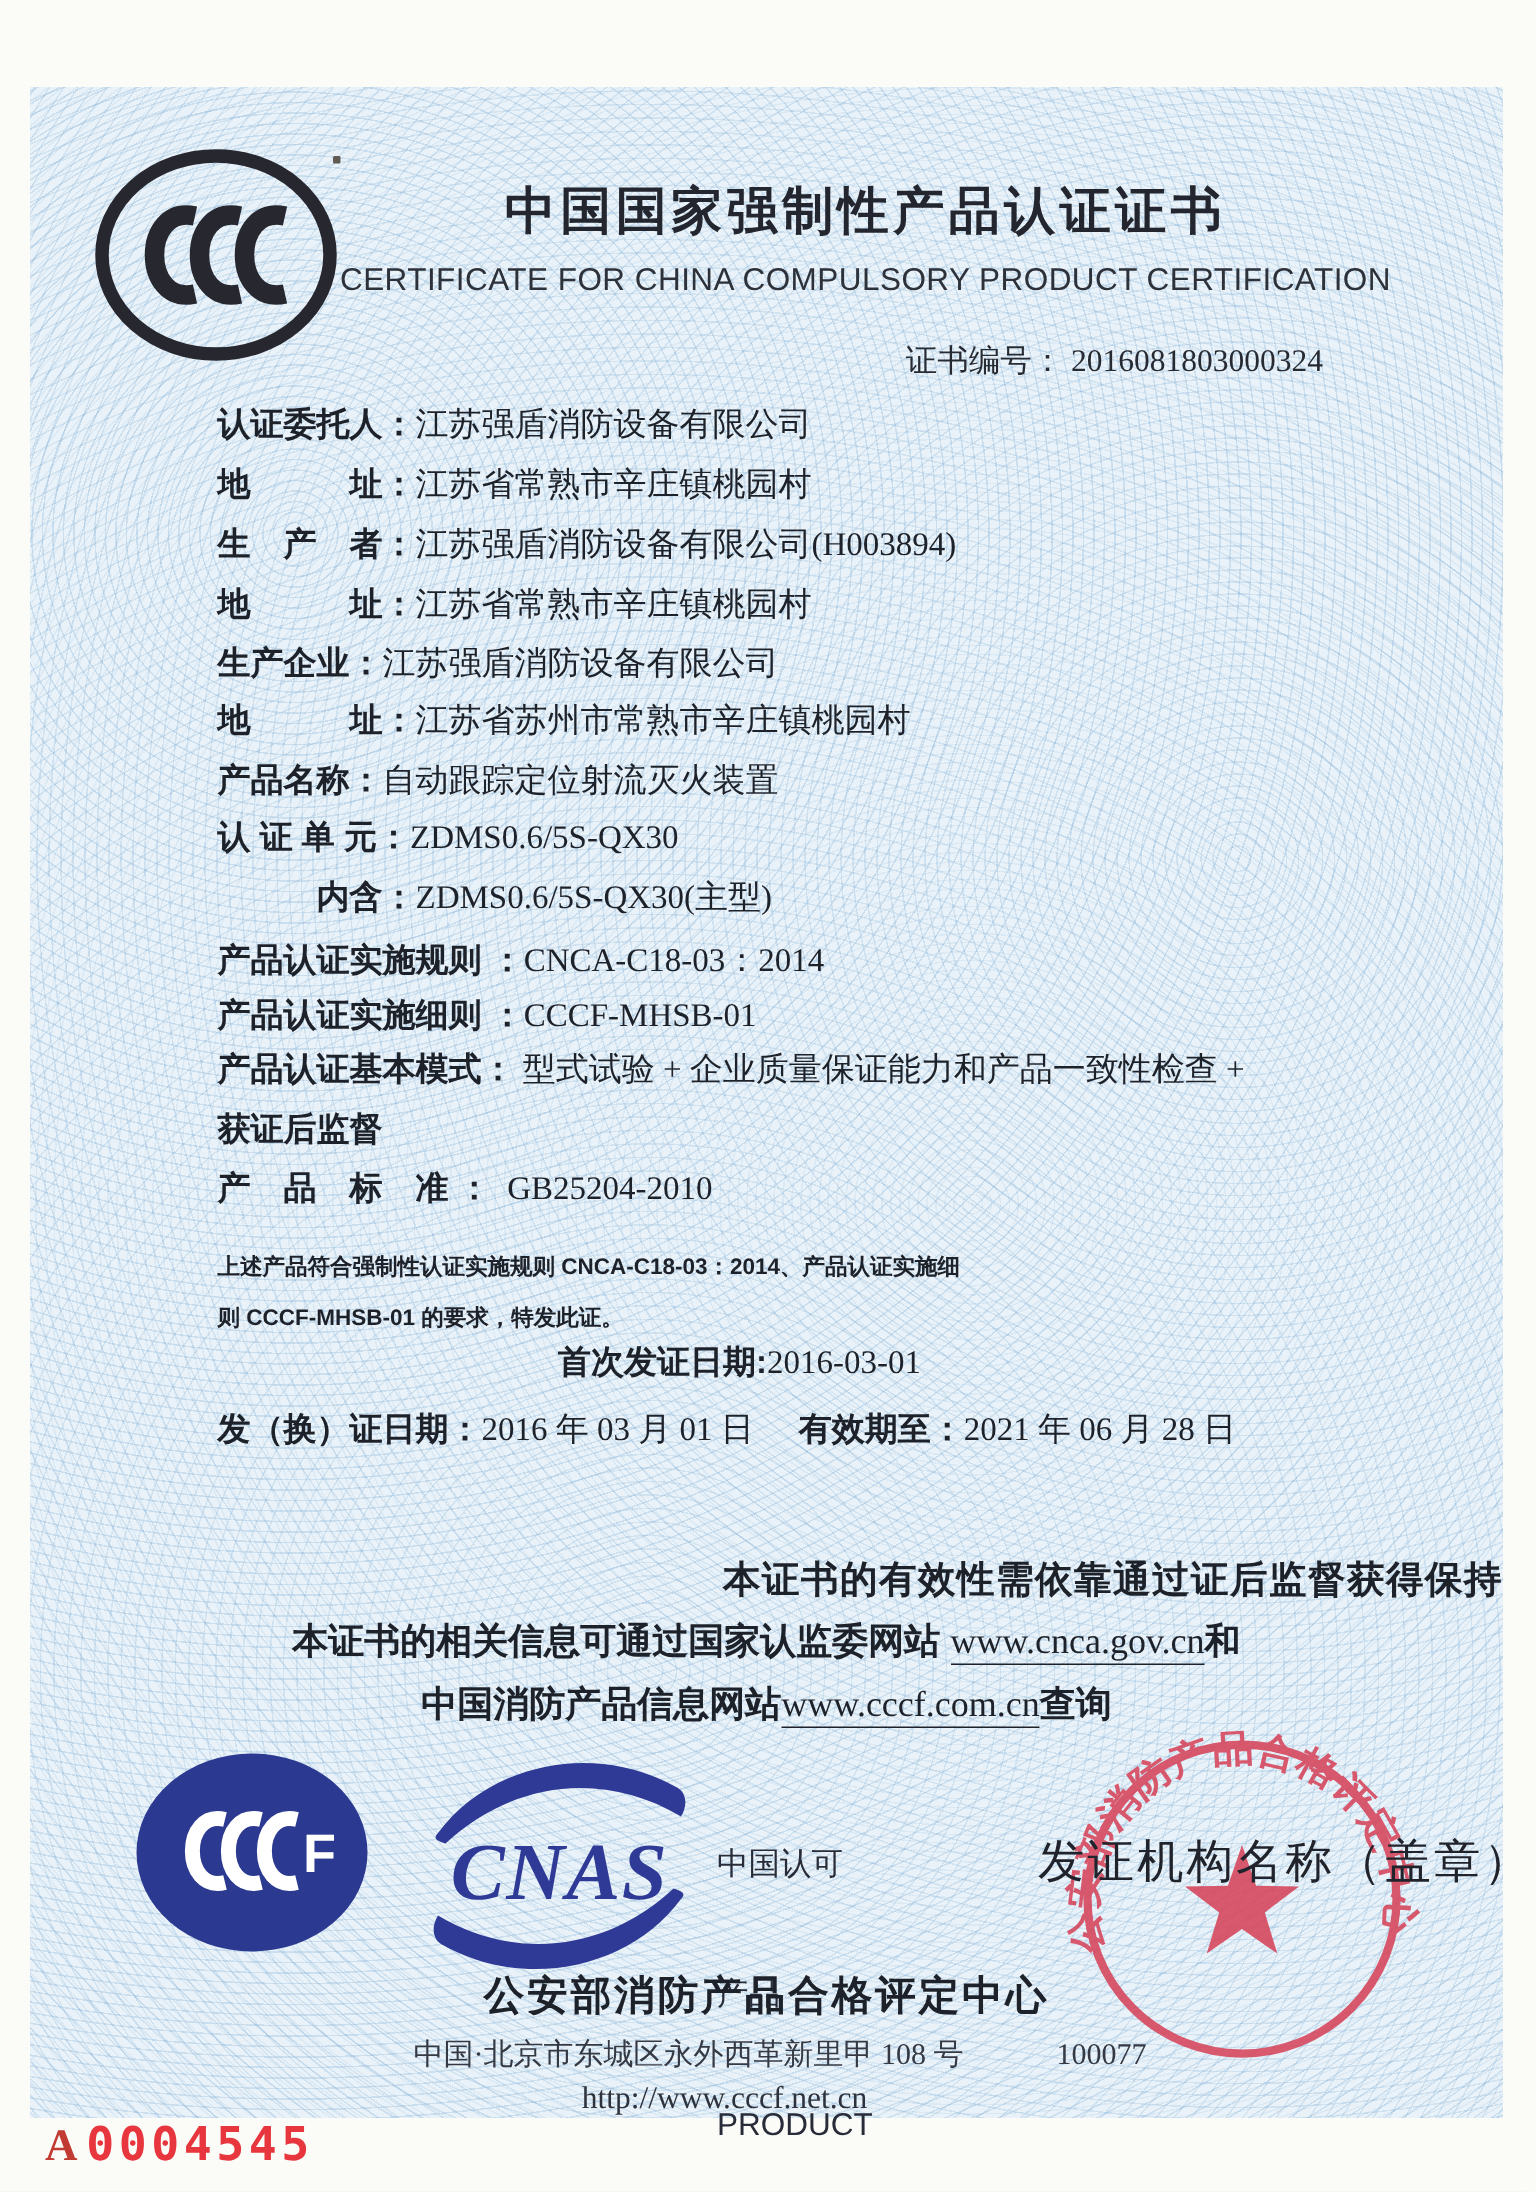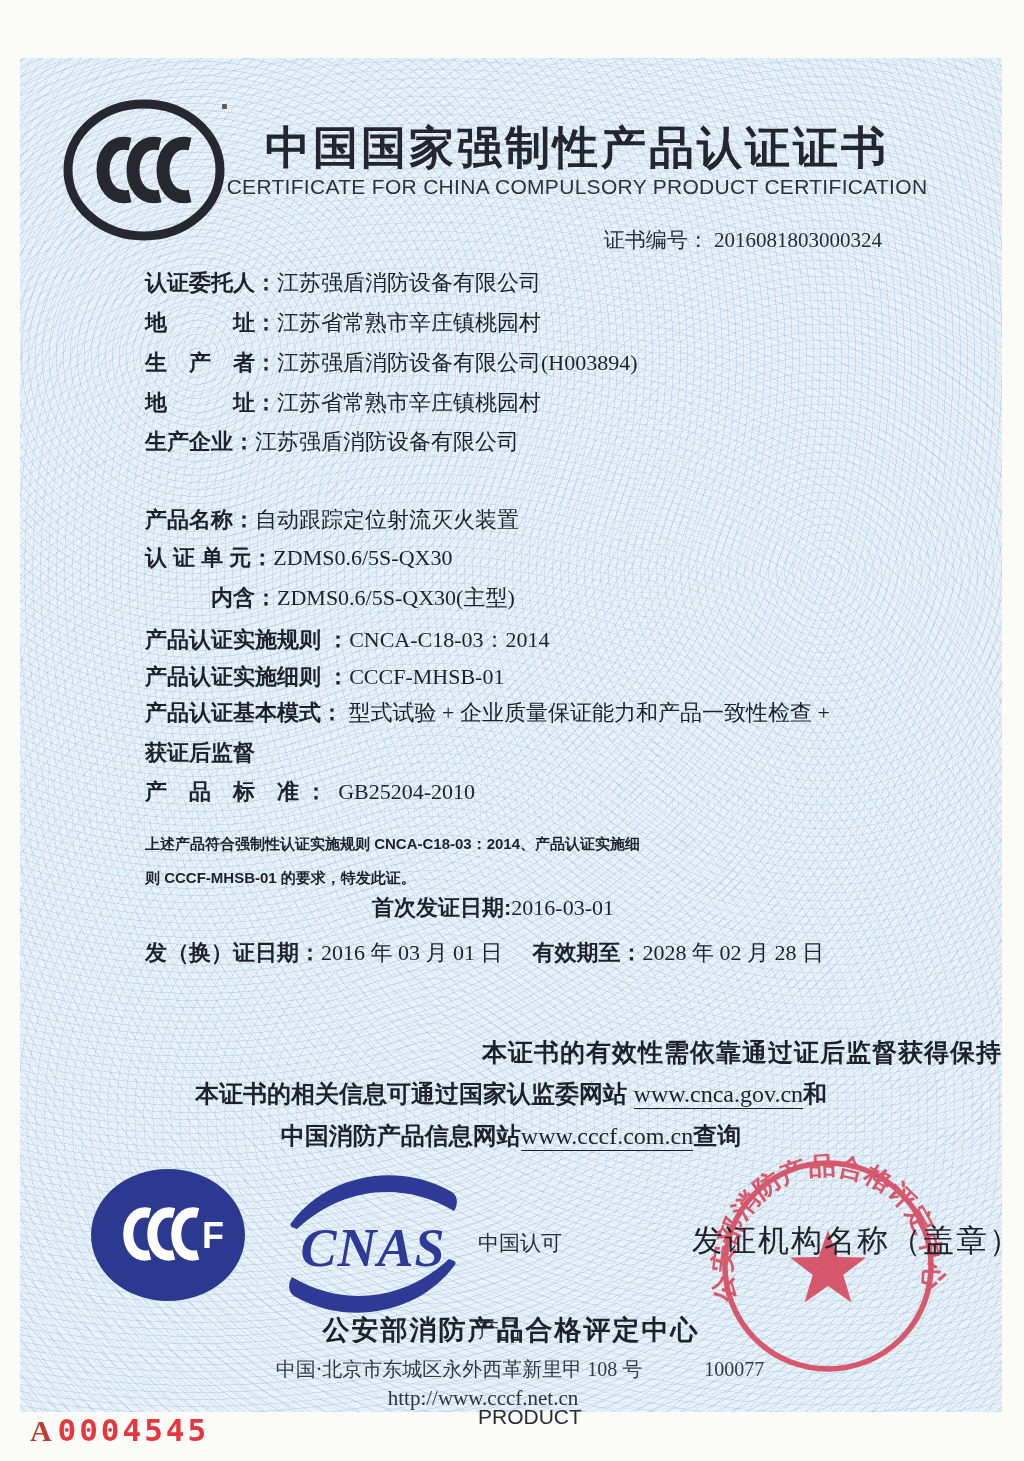--- a/index.html
+++ b/index.html
@@ -9,21 +9,21 @@
     position:absolute; left:20px; top:58px; width:982px; height:1354px;
     background-color:#e9f2f8;
     background-image:
       repeating-radial-gradient(circle at 18% 22%, rgba(120,168,210,0.26) 0 1px, rgba(255,255,255,0) 1px 7px),
       repeating-radial-gradient(circle at 82% 38%, rgba(120,168,210,0.22) 0 1px, rgba(255,255,255,0) 1px 8px),
       repeating-radial-gradient(circle at 42% 78%, rgba(120,168,210,0.20) 0 1px, rgba(255,255,255,0) 1px 9px),
       repeating-radial-gradient(circle at 64% 55%, rgba(140,185,222,0.16) 0 1px, rgba(255,255,255,0) 1px 6px);
   }
   .abs { position:absolute; }
   .title-cn { left:205px; top:60px; width:704px; text-align:center;
-              font-size:45px; font-weight:bold; letter-spacing:3px; color:#23262e; }
+              font-size:34px; font-weight:bold; letter-spacing:3px; color:#23262e; }
   .title-en { left:140px; top:117px; width:834px; text-align:center;
               font-size:21px; letter-spacing:0.3px; color:#2d3139;
               font-family:"Liberation Sans", sans-serif; }
   .cert-no  { left:470px; top:168px; width:392px; text-align:right; font-size:21px;
               color:#262a33; font-family:"Liberation Serif", serif; white-space:pre; }
   .row { left:125px; font-size:22px; line-height:28px; white-space:pre; color:#1d2129; }
   .lbl { font-weight:bold; font-family:"Liberation Sans", sans-serif; }
   .val { font-family:"Liberation Serif", serif; }
   .decl { left:125px; width:740px; font-size:15px; font-weight:bold; white-space:pre; color:#1d2129;margin-top:16px; }
   .note { left:0; width:982px; text-align:center; color:#1d2129; white-space:pre; }
@@ -65,34 +65,35 @@
 
   <div class="abs title-cn">中国国家强制性产品认证证书</div>
   <div class="abs title-en">CERTIFICATE FOR CHINA COMPULSORY PRODUCT CERTIFICATION</div>
   <div class="abs cert-no">证书编号： 2016081803000324</div>
 
   <div class="abs row" style="top:211px"><span class="lbl">认证委托人：</span><span class="val">江苏强盾消防设备有限公司</span></div>
   <div class="abs row" style="top:251px"><span class="lbl">地　　　址：</span><span class="val">江苏省常熟市辛庄镇桃园村</span></div>
   <div class="abs row" style="top:291px"><span class="lbl">生　产　者：</span><span class="val">江苏强盾消防设备有限公司(H003894)</span></div>
   <div class="abs row" style="top:331px"><span class="lbl">地　　　址：</span><span class="val">江苏省常熟市辛庄镇桃园村</span></div>
   <div class="abs row" style="top:370px"><span class="lbl">生产企业：</span><span class="val">江苏强盾消防设备有限公司</span></div>
+  <div class="abs row" style="top:408px"><span class="lbl">地　　　址：</span><span class="val">江苏省苏州市常熟市辛庄镇桃园村</span></div>
   <div class="abs row" style="top:448px"><span class="lbl">产品名称：</span><span class="val">自动跟踪定位射流灭火装置</span></div>
   <div class="abs row" style="top:486px"><span class="lbl">认 证 单 元：</span><span class="val">ZDMS0.6/5S-QX30</span></div>
   <div class="abs row" style="top:526px"><span class="lbl">　　　内含：</span><span class="val">ZDMS0.6/5S-QX30(主型)</span></div>
   <div class="abs row" style="top:568px"><span class="lbl">产品认证实施规则 ：</span><span class="val">CNCA-C18-03：2014</span></div>
   <div class="abs row" style="top:605px"><span class="lbl">产品认证实施细则 ：</span><span class="val">CCCF-MHSB-01</span></div>
   <div class="abs row" style="top:641px"><span class="lbl">产品认证基本模式：</span><span class="val"> 型式试验 + 企业质量保证能力和产品一致性检查 +</span></div>
   <div class="abs row" style="top:681px"><span class="lbl">获证后监督</span><span class="val"></span></div>
   <div class="abs row" style="top:720px"><span class="lbl">产　品　标　准 ：</span><span class="val">  GB25204-2010</span></div>
 
   <div class="abs decl" style="top:761px">上述产品符合强制性认证实施规则 CNCA-C18-03：2014、产品认证实施细</div>
   <div class="abs decl" style="top:795px">则 CCCF-MHSB-01 的要求，特发此证。</div>
 
   <div class="abs row" style="left:352px; top:836px"><span class="lbl">首次发证日期:</span><span class="val">2016-03-01</span></div>
-  <div class="abs row" style="top:881px"><span class="lbl">发（换）证日期：</span><span class="val">2016 年 03 月 01 日</span><span class="lbl" style="margin-left:30px">有效期至：</span><span class="val">2028 年 02 月 28 日</span></div>
+  <div class="abs row" style="top:881px"><span class="lbl">发（换）证日期：</span><span class="val">2016 年 03 月 01 日</span><span class="lbl" style="margin-left:30px">有效期至：</span><span class="val">2021 年 06 月 28 日</span></div>
 
   <div class="abs note note1">本证书的有效性需依靠通过证后监督获得保持</div>
   <div class="abs note note2"><span class="cjk">本证书的相关信息可通过国家认监委网站 </span><span class="url">www.cnca.gov.cn</span><span class="cjk">和</span></div>
   <div class="abs note note3"><span class="cjk">中国消防产品信息网站</span><span class="url">www.cccf.com.cn</span><span class="cjk">查询</span></div>
 
   <svg class="abs" style="left:66px; top:1106px" width="164" height="146" viewBox="0 0 164 146">
     <ellipse cx="82" cy="71" rx="77" ry="66" fill="#2b3990"></ellipse>
     <g fill="none" stroke="#ffffff" stroke-width="10">
       <path transform="translate(52,70)" d="M 12,-21 C -17,-28 -17,28 12,21"></path>
       <path transform="translate(76,70)" d="M 12,-21 C -17,-28 -17,28 12,21"></path>

